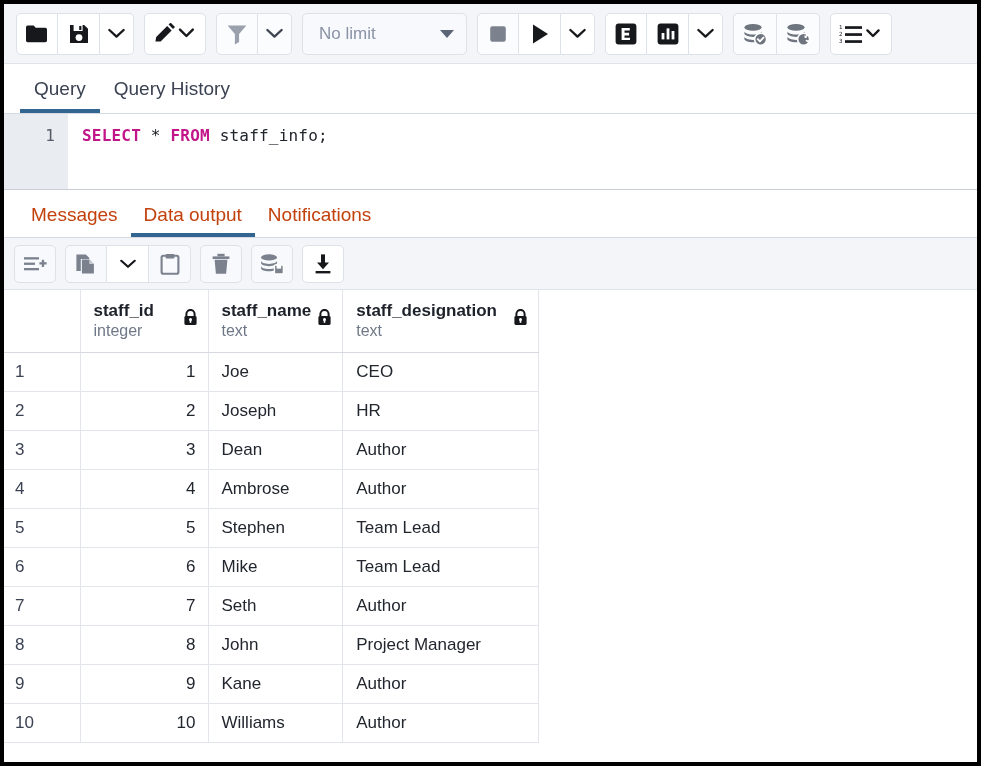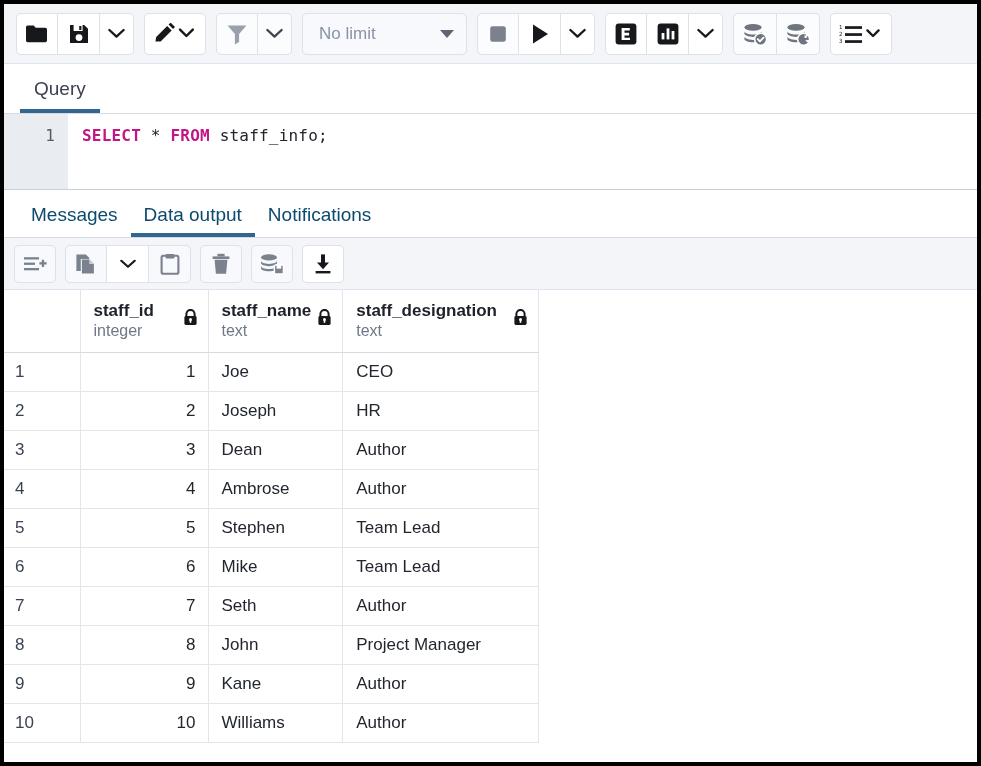--- a/index.html
+++ b/index.html
@@ -118,21 +118,21 @@
   .otabs {
     height: 48px; min-height: 48px;
     background: #fff;
     border-bottom: 1px solid #d5dae2;
     display: flex;
     align-items: flex-end;
     padding-left: 14px;
   }
   .otab {
     font-size: 19px;
-    color: #0c4a6e;
+    color: #c2410c;
     padding: 0 13px 9px 13px;
     cursor: pointer;
     border-bottom: 4px solid transparent;
     line-height: 1;
   }
   .otab.sel { border-bottom-color: #326690; }
 
   
   .dtoolbar {
     height: 52px; min-height: 52px;
@@ -325,20 +325,21 @@
           <rect x="6" y="17.2" width="17" height="2.7" fill="#16181c"></rect>
           <path d="M28.4 7.4 34 13l5.6-5.6" stroke="#16181c" stroke-width="2.4" fill="none" stroke-linecap="round" stroke-linejoin="round"></path>
         </svg>
       </div>
     </div>
 
   </div>
 
   <div class="qtabs">
     <div class="qtab sel">Query</div>
+    <div class="qtab">Query History</div>
   </div>
 
   <div class="editor">
     <div class="gutter">1</div>
     <div class="code"><span class="kw">SELECT</span><span class="op"> * </span><span class="kw">FROM</span><span class="op"> staff_info;</span></div>
   </div>
 
   <div class="otabs">
     <div class="otab">Messages</div>
     <div class="otab sel">Data output</div>

